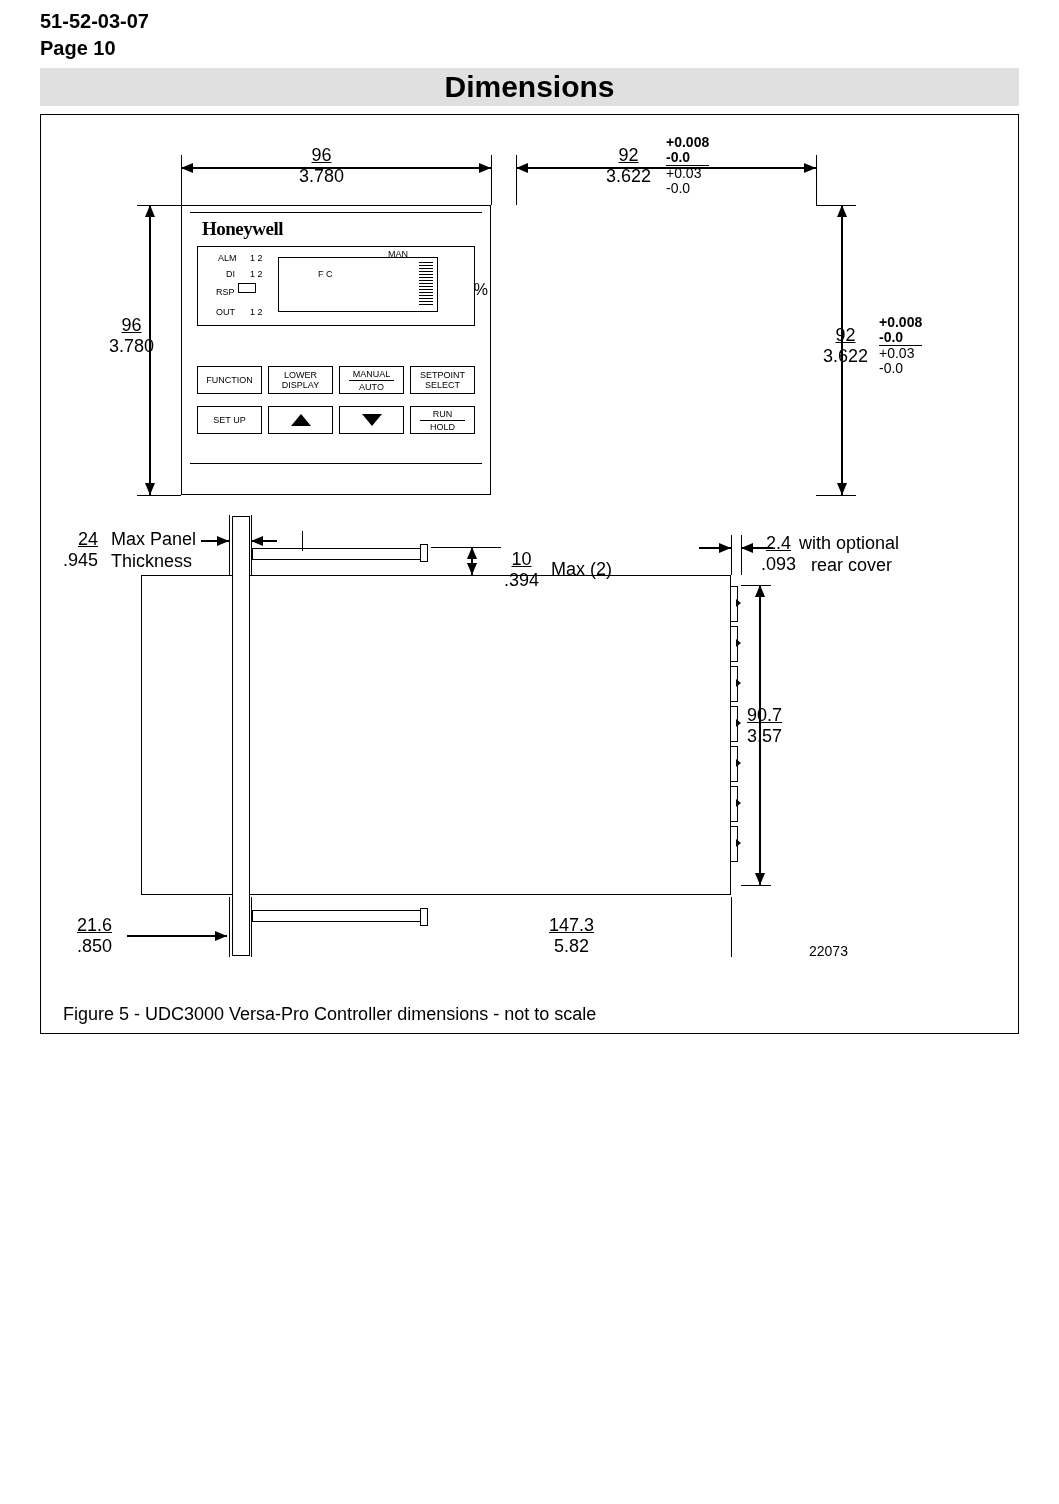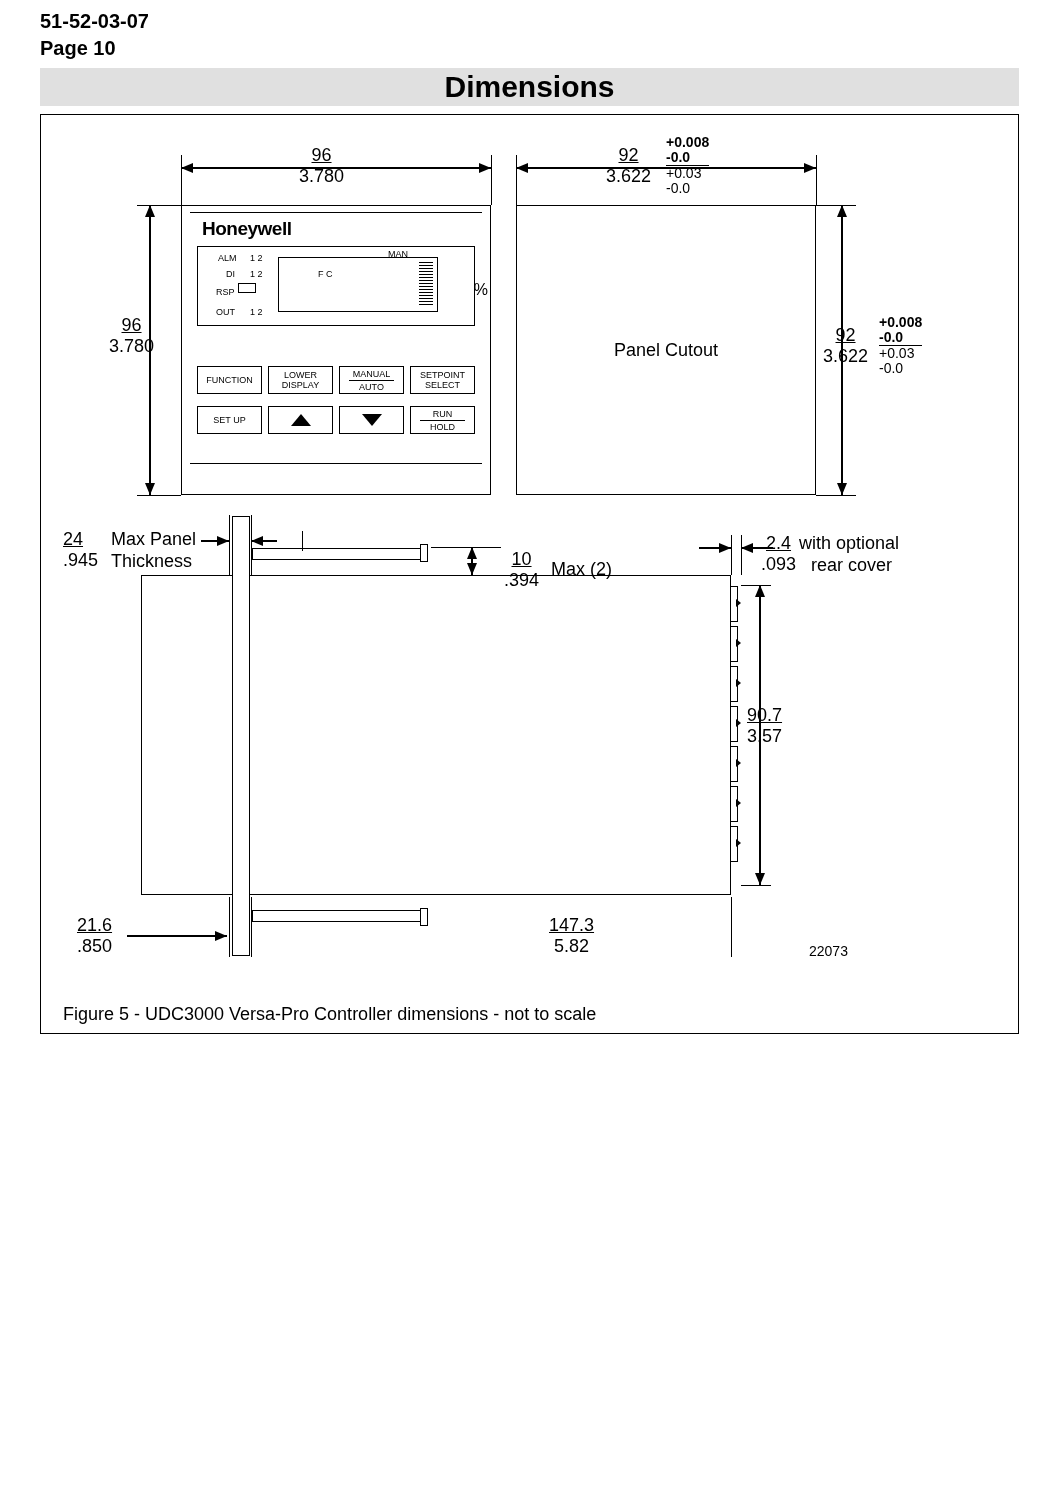--- a/index.html
+++ b/index.html
@@ -65,21 +65,21 @@
 
   
   .device {
     position: absolute;
     left: 140px; top: 90px;
     width: 310px; height: 290px;
     border: 1px solid #000;
   }
   .device .inner-line { position: absolute; left: 8px; right: 8px; border-top: 1px solid #000; }
   .brand {
-    font-family: Liberation Sans, sans-serif;
+    font-family: Liberation Serif, serif;
     font-weight: bold;
     font-size: 19px;
     position: absolute; top: 12px; left: 20px;
     letter-spacing: -0.5px;
   }
   .lcd-box {
     position: absolute;
     left: 15px; right: 15px; top: 40px; height: 80px;
     border: 1px solid #000;
   }
@@ -297,21 +297,20 @@
         </div>
       <div class="dev-btn">
         <span>RUN</span>
         <span class="sub">HOLD</span>
       </div>
     </div>
 
     <div class="inner-line" style="bottom:30px;"></div>
   </div>
 
-  <div class="cutout">Panel Cutout</div>
 
   <div class="sideview">
     <div class="mount-plate"></div>
 
     <div class="bracket" style="left:110px; top:-28px; width:170px;"></div>
     <div class="bracket-knob" style="left:278px; top:-32px;"></div>
     <div class="ext-line-v" style="left:160px; top:-45px; height:20px;"></div>
 
     <div class="bracket" style="left:110px; bottom:-28px; width:170px;"></div>
     <div class="bracket-knob" style="left:278px; bottom:-32px;"></div>
@@ -320,21 +319,21 @@
       <div class="connector"></div>
       <div class="connector"></div>
       <div class="connector"></div>
       <div class="connector"></div>
       <div class="connector"></div>
       <div class="connector"></div>
       <div class="connector"></div>
     </div>
   </div>
 
-  <div class="dim-stack" style="left:22px; top:414px; text-align:left;">
+  <div class="dim-stack" style="left:22px; top:414px; text-align:right;">
     <span class="top">24</span>
     <span>.945</span>
   </div>
   <div class="plain-label" style="left:70px; top:414px;">Max Panel</div>
   <div class="plain-label" style="left:70px; top:436px;">Thickness</div>
   <div class="ext-line-v" style="left:188px; top:400px; height:60px;"></div>
   <div class="ext-line-v" style="left:210px; top:400px; height:60px;"></div>
   <div class="arrow-h rr" style="left:160px; top:425px; width:28px;"></div>
   <div class="arrow-h leftonly" style="left:210px; top:425px; width:26px;"></div>
 

